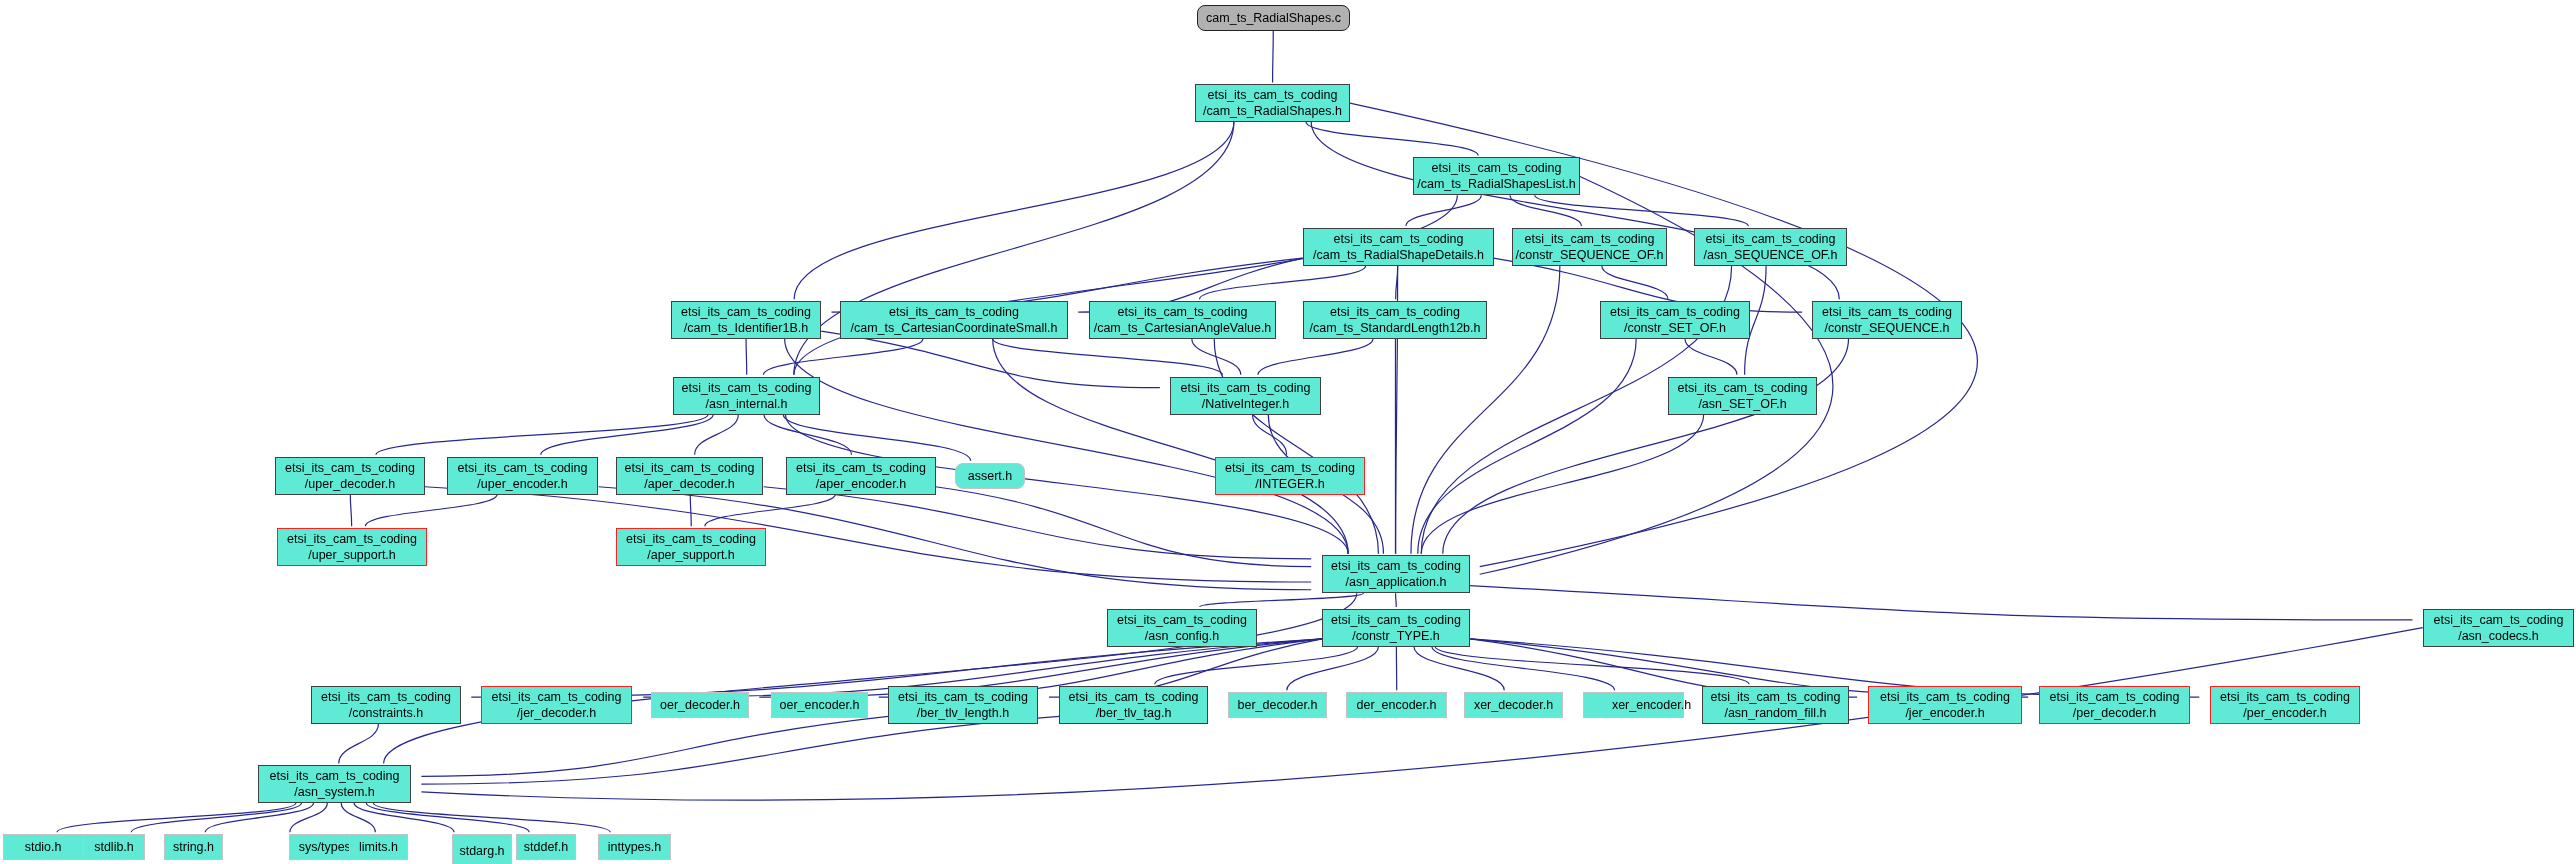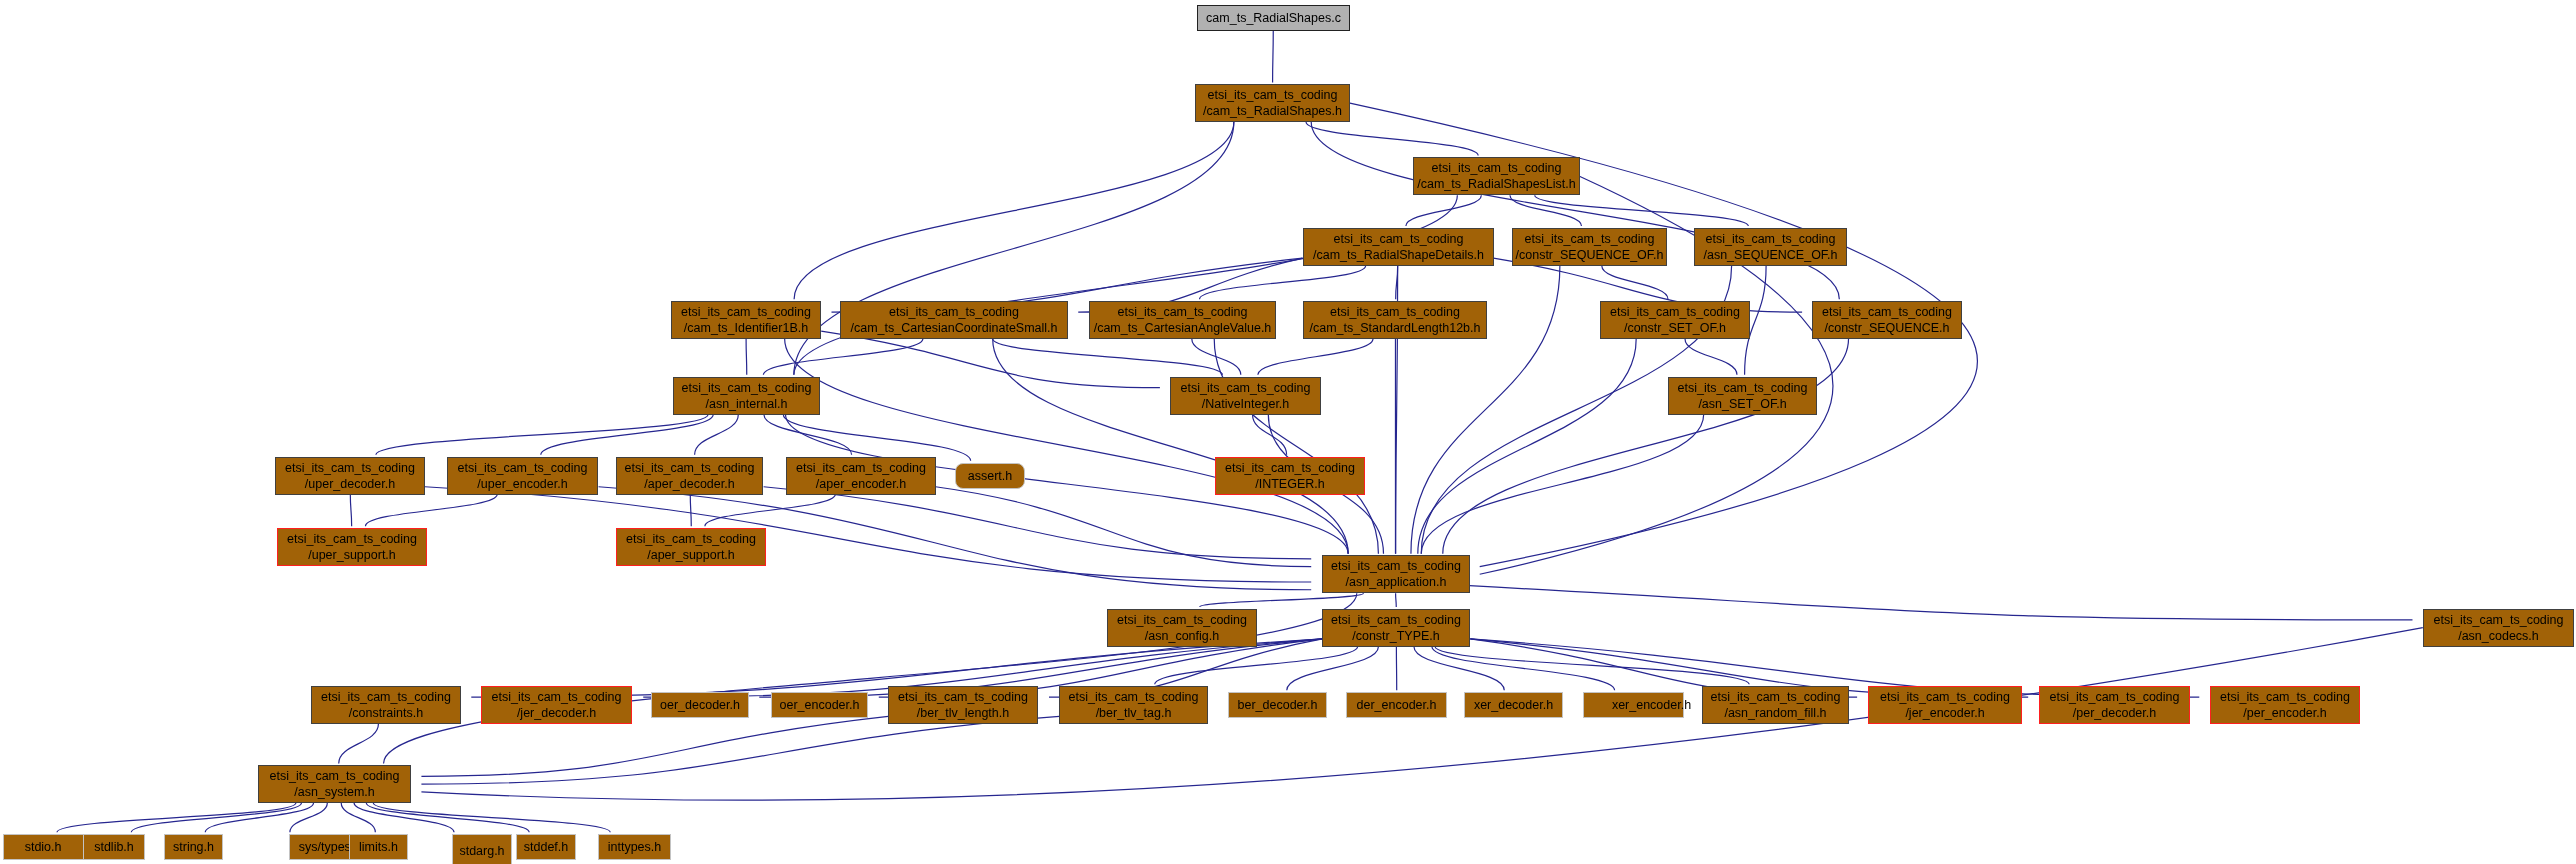--- a/index.html
+++ b/index.html
@@ -1,20 +1,20 @@
 <!DOCTYPE html>
 <html style="font-size:13.8px"><head>
 <meta charset="utf-8">
 <style>
   html,body{margin:0;padding:0;background:#ffffff;}
   #graph{position:relative;width:2576px;height:864px;overflow:hidden;background:#ffffff;
          font-family:"Liberation Sans",sans-serif;}
   #edge-layer{position:absolute;left:0;top:0;}
   #edge-layer path{fill:none;stroke-width:1.4px;}
-  .node{position:absolute;background:#a16207;border:0.9px solid #404040;box-sizing:border-box;
+  .node{position:absolute;background:#5eead4;border:0.9px solid #404040;box-sizing:border-box;
         display:flex;flex-direction:column;align-items:center;justify-content:center;
         font-size:12.5px;line-height:16.3px;color:#000;white-space:nowrap;z-index:2;}
   .node.system{border-color:#c3c3c3;}
   .node.truncated{border:1.7px solid #ff1f1f;}
   .node.source{background:#b1b1b1;border:1.7px solid #222;}
 </style>
 </head>
 <body>
 
 <div id="graph">
@@ -99,21 +99,21 @@
       <path d="M2818,730 Q1500,975 490,921" stroke="#26268f" marker-end="url(#arrow)"></path>
       <path d="M344,934 C344,951 66.08,951 66.08,968" stroke="#26268f" marker-end="url(#arrow)"></path>
       <path d="M350.45,934 C350.45,951 152.56,951 152.56,968" stroke="#26268f" marker-end="url(#arrow)"></path>
       <path d="M364.475,934 C364.475,951 238.58,951 238.58,968" stroke="#26268f" marker-end="url(#arrow)"></path>
       <path d="M380.525,934 C380.525,951 337.02,951 337.02,968" stroke="#26268f" marker-end="url(#arrow)"></path>
       <path d="M396.725,934 C396.725,951 436.38,951 436.38,968" stroke="#26268f" marker-end="url(#arrow)"></path>
       <path d="M411.65,934 C411.65,951 527.92,951 527.92,968" stroke="#26268f" marker-end="url(#arrow)"></path>
       <path d="M425.9,934 C425.9,951 615.32,951 615.32,968" stroke="#26268f" marker-end="url(#arrow)"></path>
       <path d="M434,934 C434,951 709.62,951 709.62,968" stroke="#26268f" marker-end="url(#arrow)"></path>
     </svg>
-<div class="node source" style="left: 1197px; top: 5.2px; width: 153px; height: 26px;">
+<div class="node source" style="left: 1197px; top: 5.2px; width: 153px; height: 26px; border-radius: 8px;">
       <span>cam_ts_RadialShapes.c</span>
     </div>
     <div class="node internal" style="left: 1195px; top: 84px; width: 155px; height: 38px;">
       <span>etsi_its_cam_ts_coding</span>
       <span>/cam_ts_RadialShapes.h</span>
     </div>
     <div class="node internal" style="left: 1413px; top: 157px; width: 167px; height: 38px;">
       <span>etsi_its_cam_ts_coding</span>
       <span>/cam_ts_RadialShapesList.h</span>
     </div>

